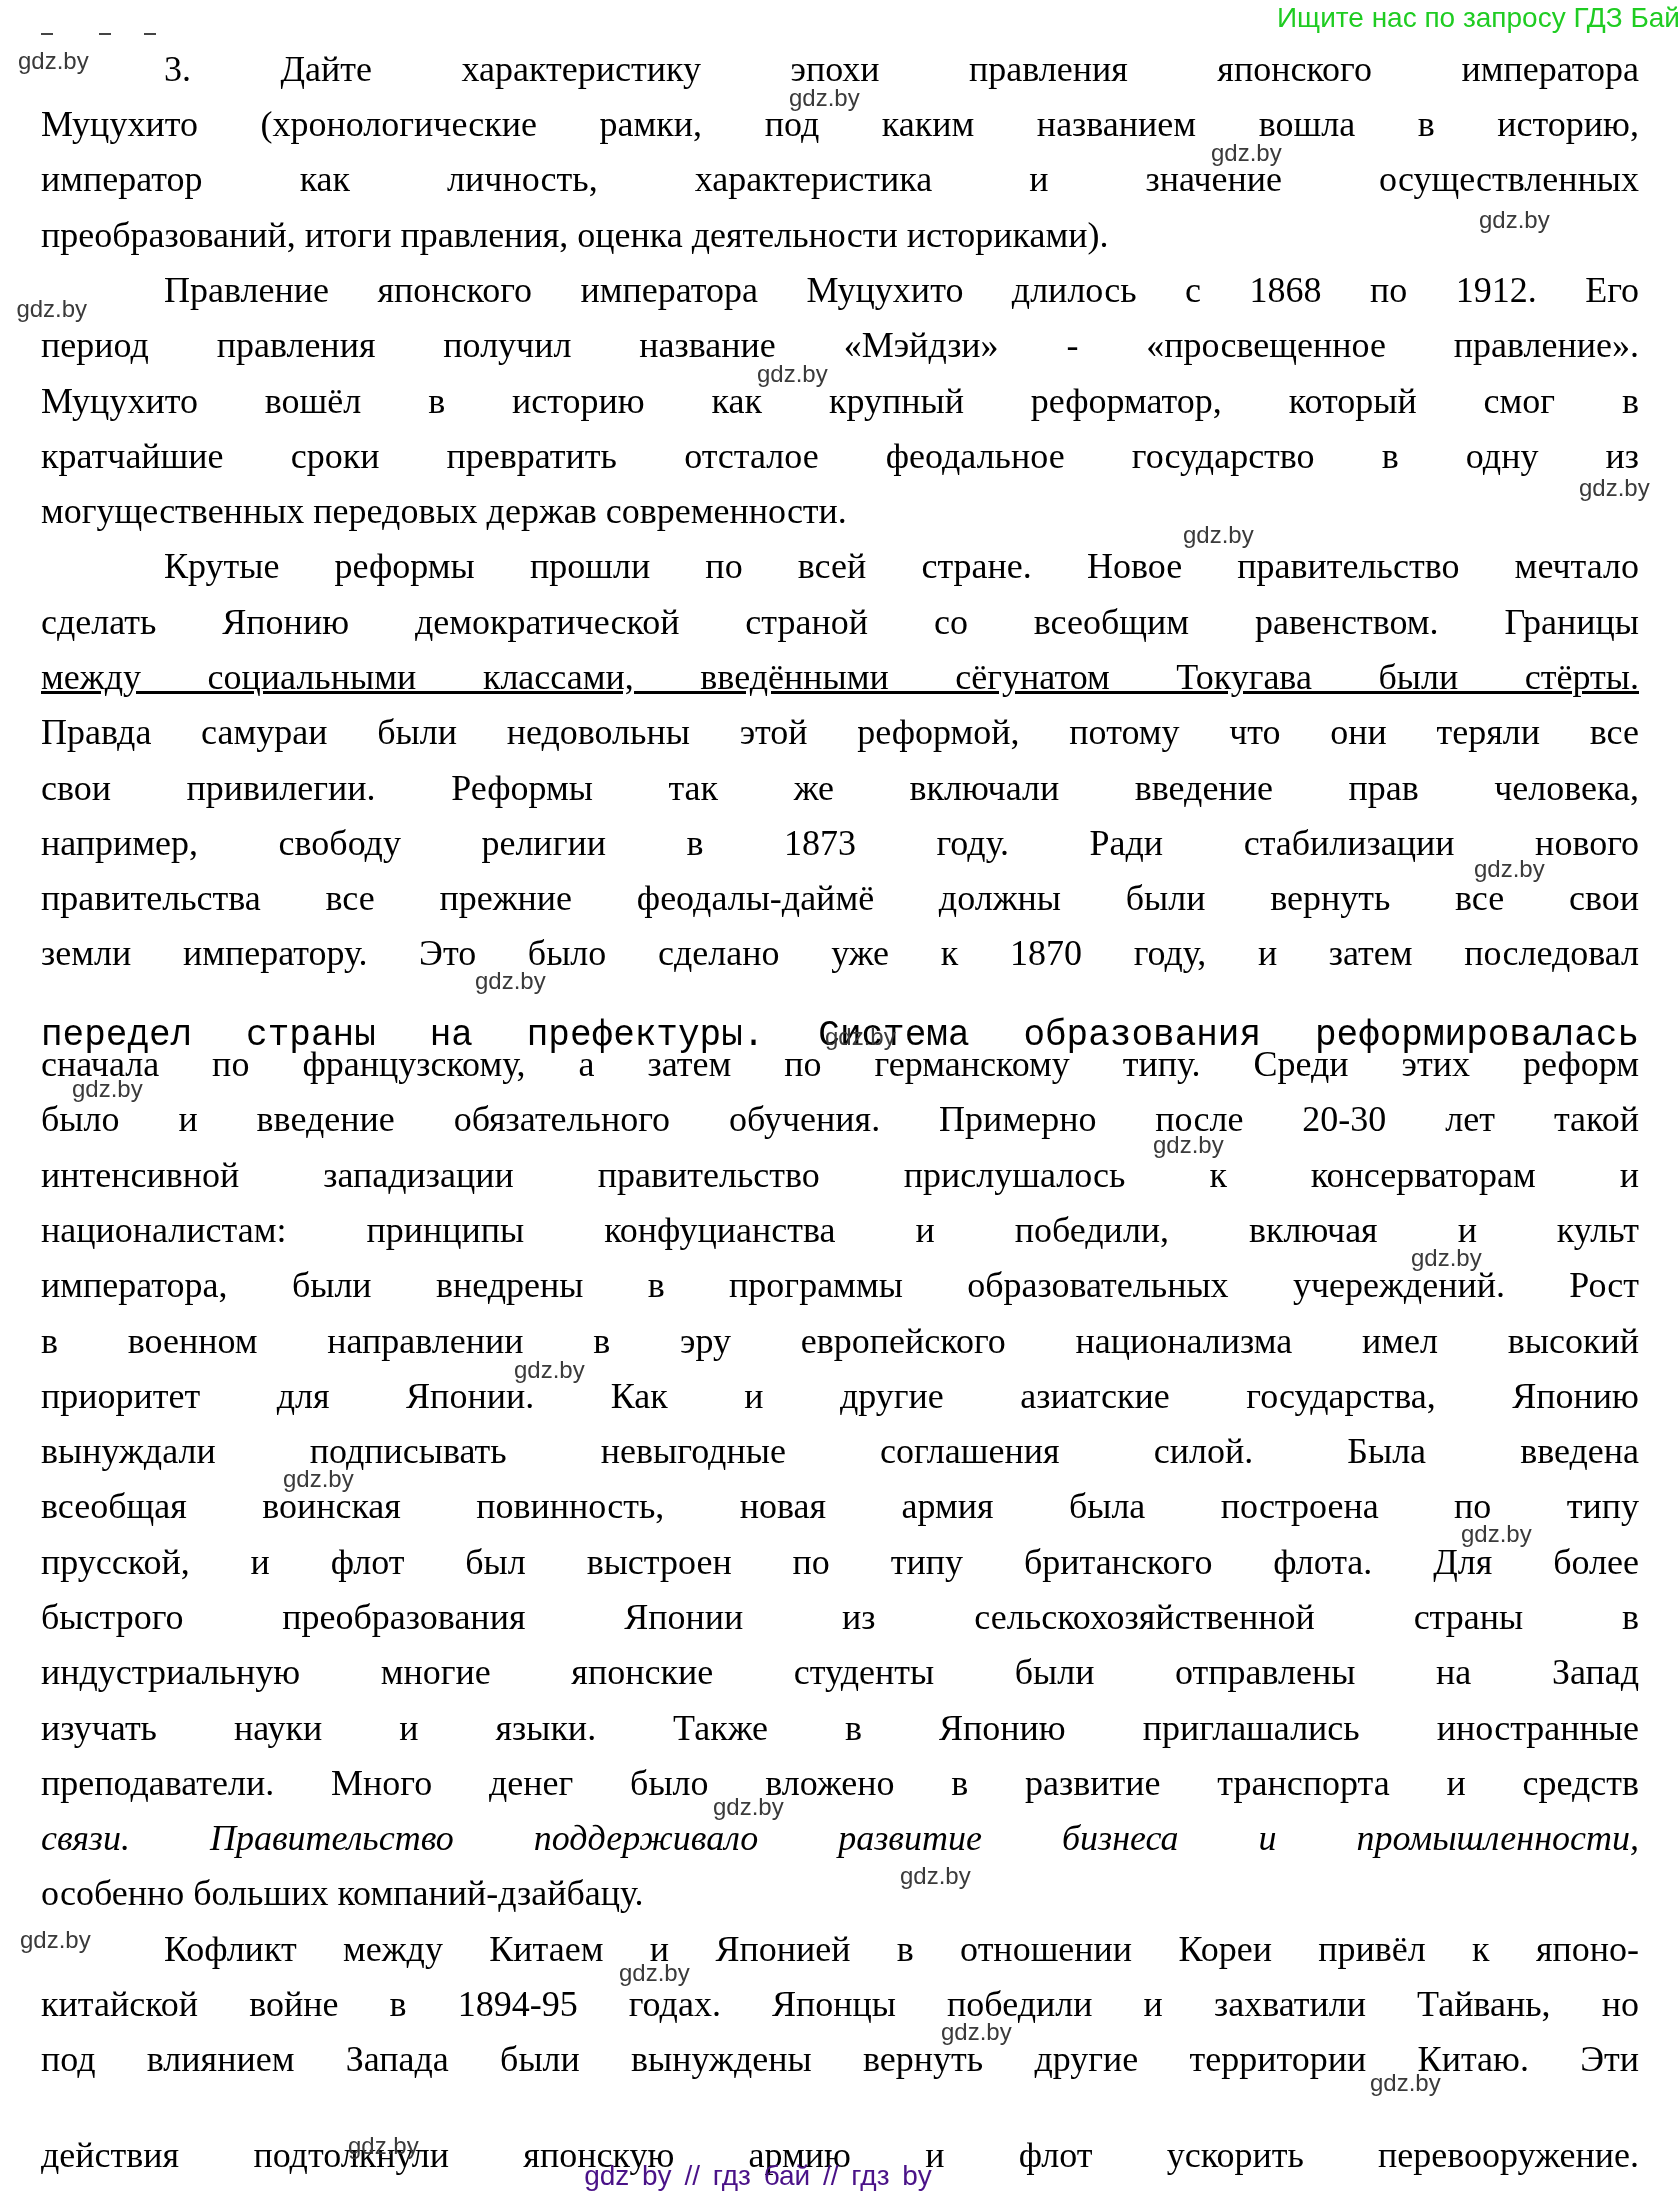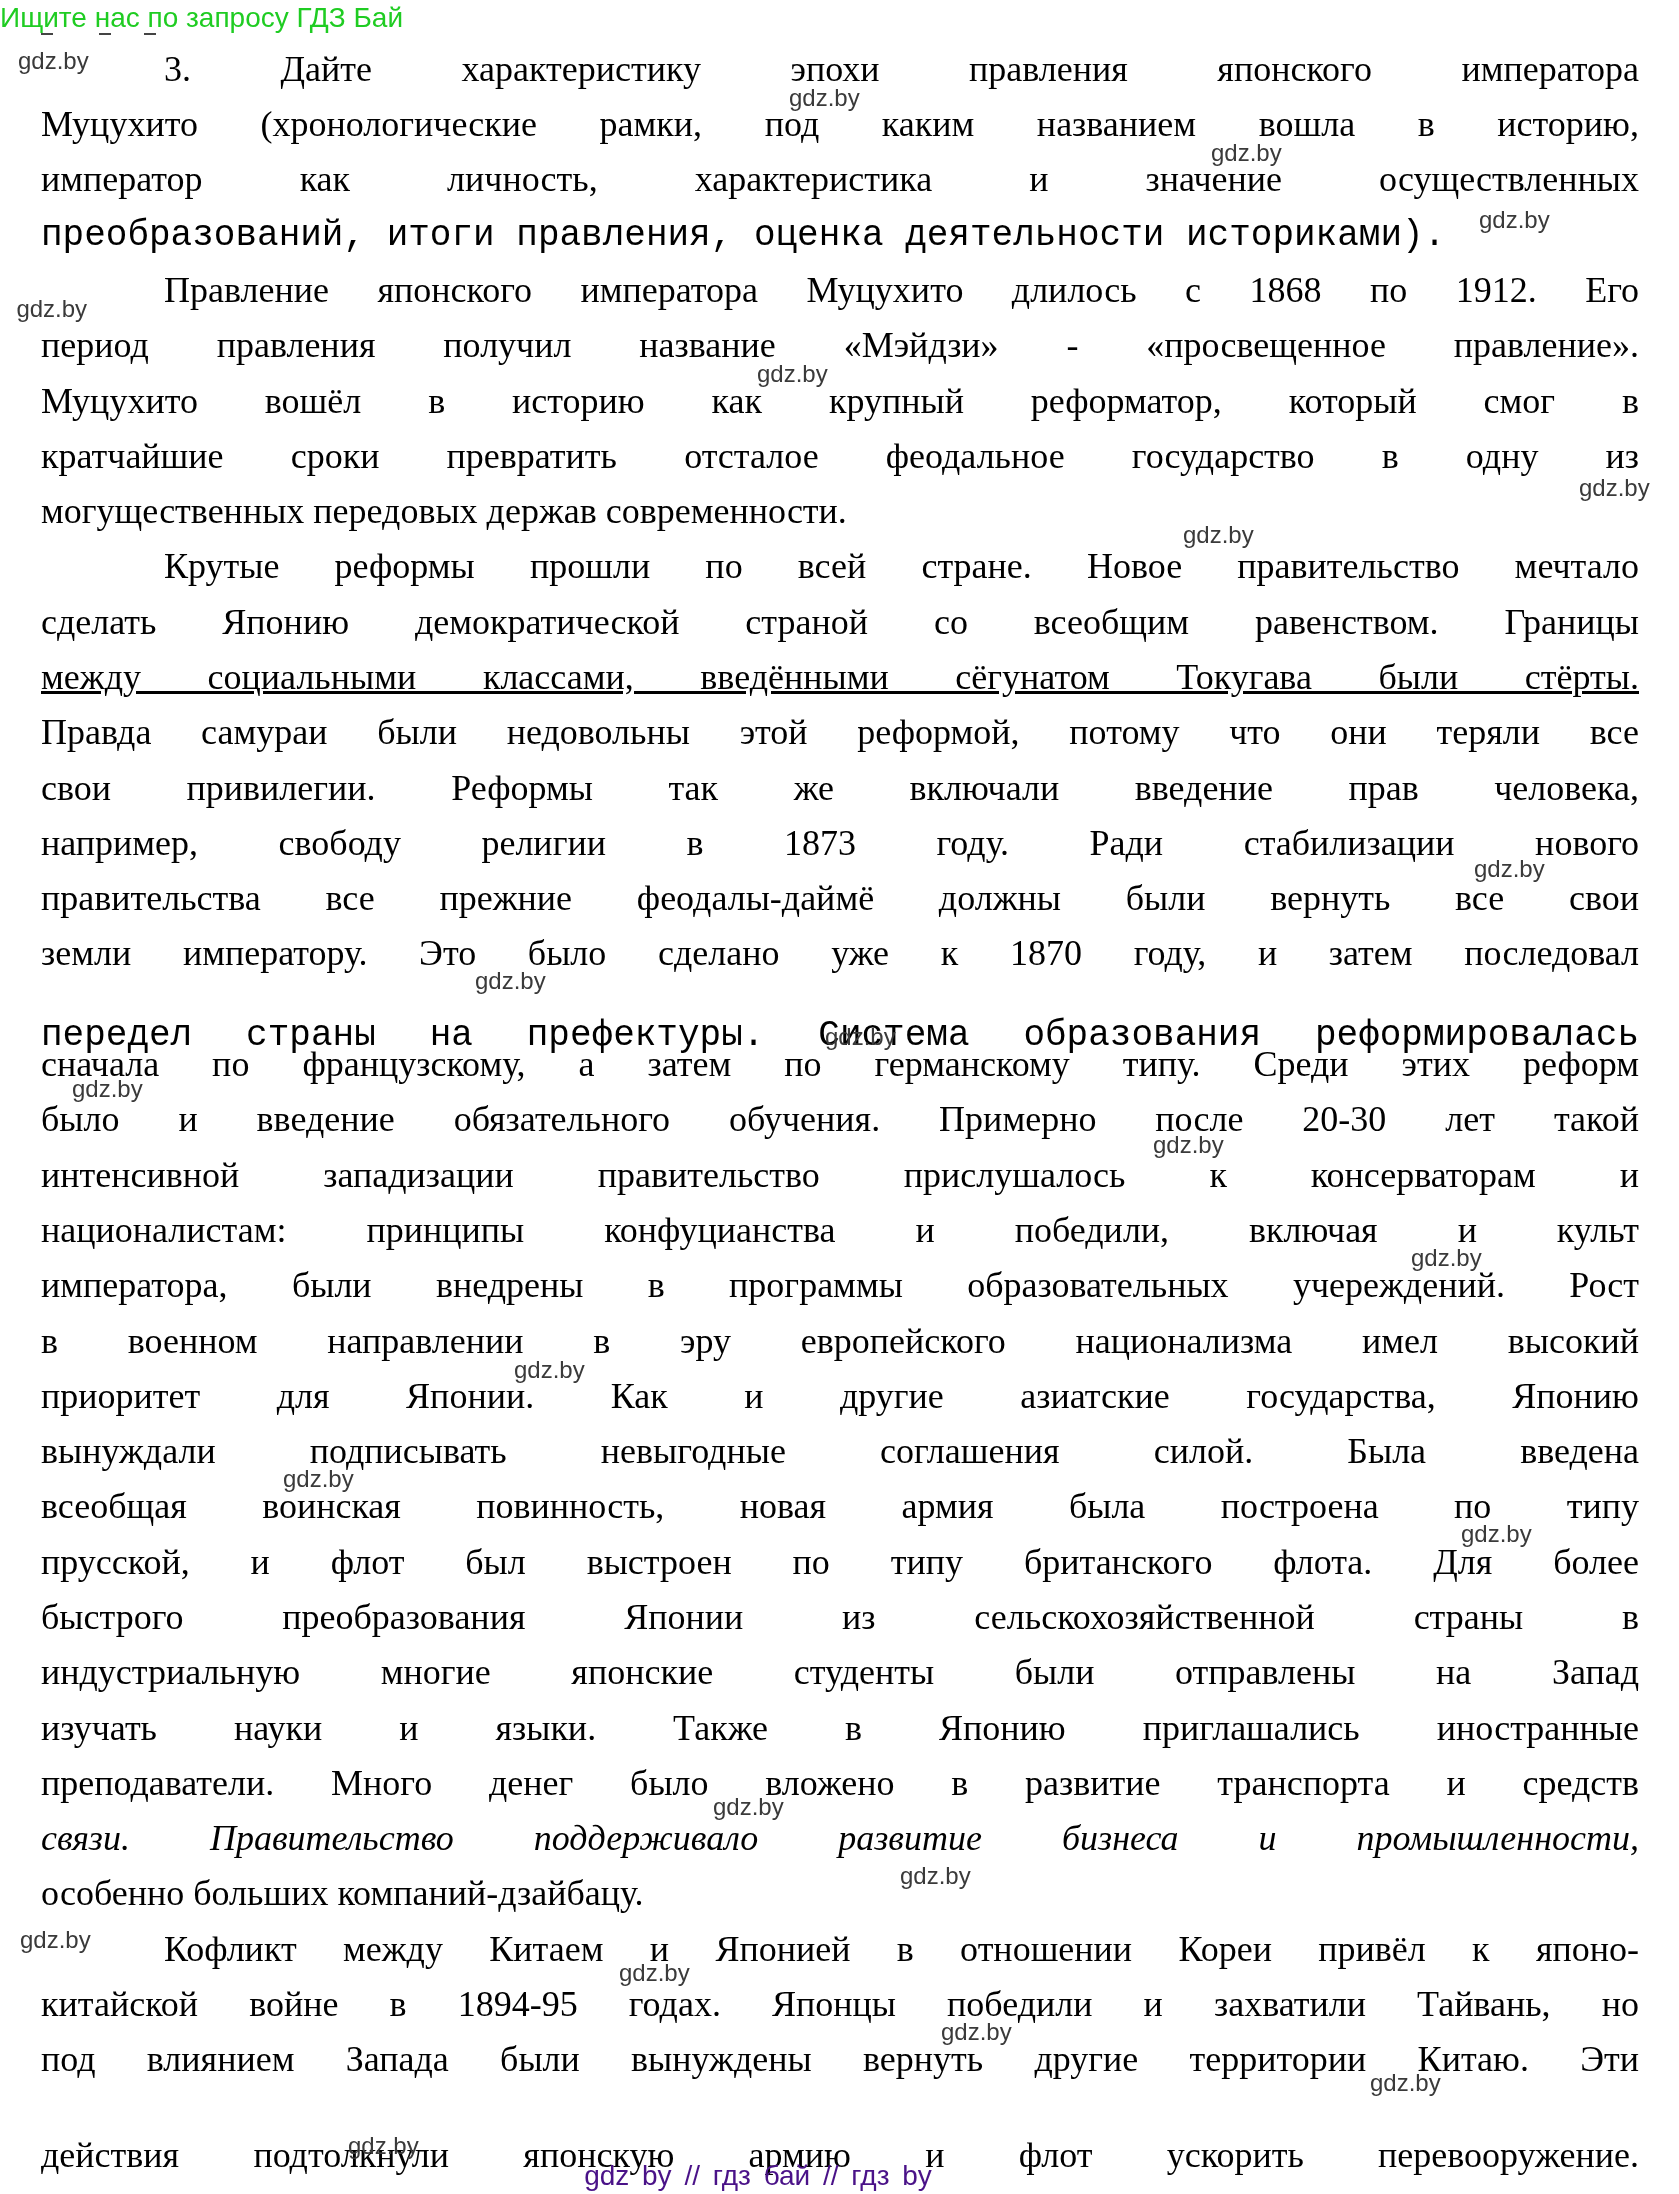--- a/index.html
+++ b/index.html
@@ -1,18 +1,18 @@
 <!DOCTYPE html>
 <html style="font-size:13px"><head>
 <meta charset="utf-8">
 <style>
   html, body { margin: 0; padding: 0; background: #ffffff; }
   body { width: 1680px; height: 2194px; position: relative; overflow: hidden; }
   .header {
-    position: absolute; left: 0; top: 1.6px; width: 1680px; text-align: left;
+    position: absolute; left: 0; top: 1.6px; width: 1680px; text-align: right;
     font-family: "Liberation Sans", sans-serif; font-size: 28px; line-height: 31px;
     color: #1fcc22;
   }
   .footer {
     position: absolute; left: 0; top: 2159px; width: 1516px; text-align: center;
     font-family: "Liberation Sans", sans-serif; font-size: 28px; line-height: 33px;
     color: #4a1288;
     word-spacing: 5px;
   }
   .ticks { position: absolute; left: 41px; top: 33px; height: 3.3px; }
@@ -38,21 +38,21 @@
 <div class="ticks">
   <span class="tick" style="left:0"></span>
   <span class="tick" style="left:58px"></span>
   <span class="tick" style="left:103px"></span>
 </div>
 
 <div class="body-text" id="body-text">
     <div class="line indent" style="top: 42px;">3. Дайте характеристику эпохи правления японского императора</div>
     <div class="line" style="top: 97px;">Муцухито (хронологические рамки, под каким названием вошла в историю,</div>
     <div class="line" style="top: 152px;">император как личность, характеристика и значение осуществленных</div>
-    <div class="line last" style="top: 208px; font-family: Liberation Mono, monospace;">преобразований, итоги правления, оценка деятельности историками).</div>
+    <div class="line last" style="top: 208px;">преобразований, итоги правления, оценка деятельности историками).</div>
     <div class="line indent" style="top: 263px;">Правление японского императора Муцухито длилось с 1868 по 1912. Его</div>
     <div class="line" style="top: 318px;">период правления получил название «Мэйдзи» - «просвещенное правление».</div>
     <div class="line" style="top: 374px;">Муцухито вошёл в историю как крупный реформатор, который смог в</div>
     <div class="line" style="top: 429px;">кратчайшие сроки превратить отсталое феодальное государство в одну из</div>
     <div class="line last" style="top: 484px;">могущественных передовых держав современности.</div>
     <div class="line indent" style="top: 539px;">Крутые реформы прошли по всей стране. Новое правительство мечтало</div>
     <div class="line" style="top: 595px;">сделать Японию демократической страной со всеобщим равенством. Границы</div>
     <div class="line" style="top: 650px; text-decoration: underline;">между социальными классами, введёнными сёгунатом Токугава были стёрты.</div>
     <div class="line" style="top: 705px;">Правда самураи были недовольны этой реформой, потому что они теряли все</div>
     <div class="line" style="top: 761px;">свои привилегии. Реформы так же включали введение прав человека,</div>

